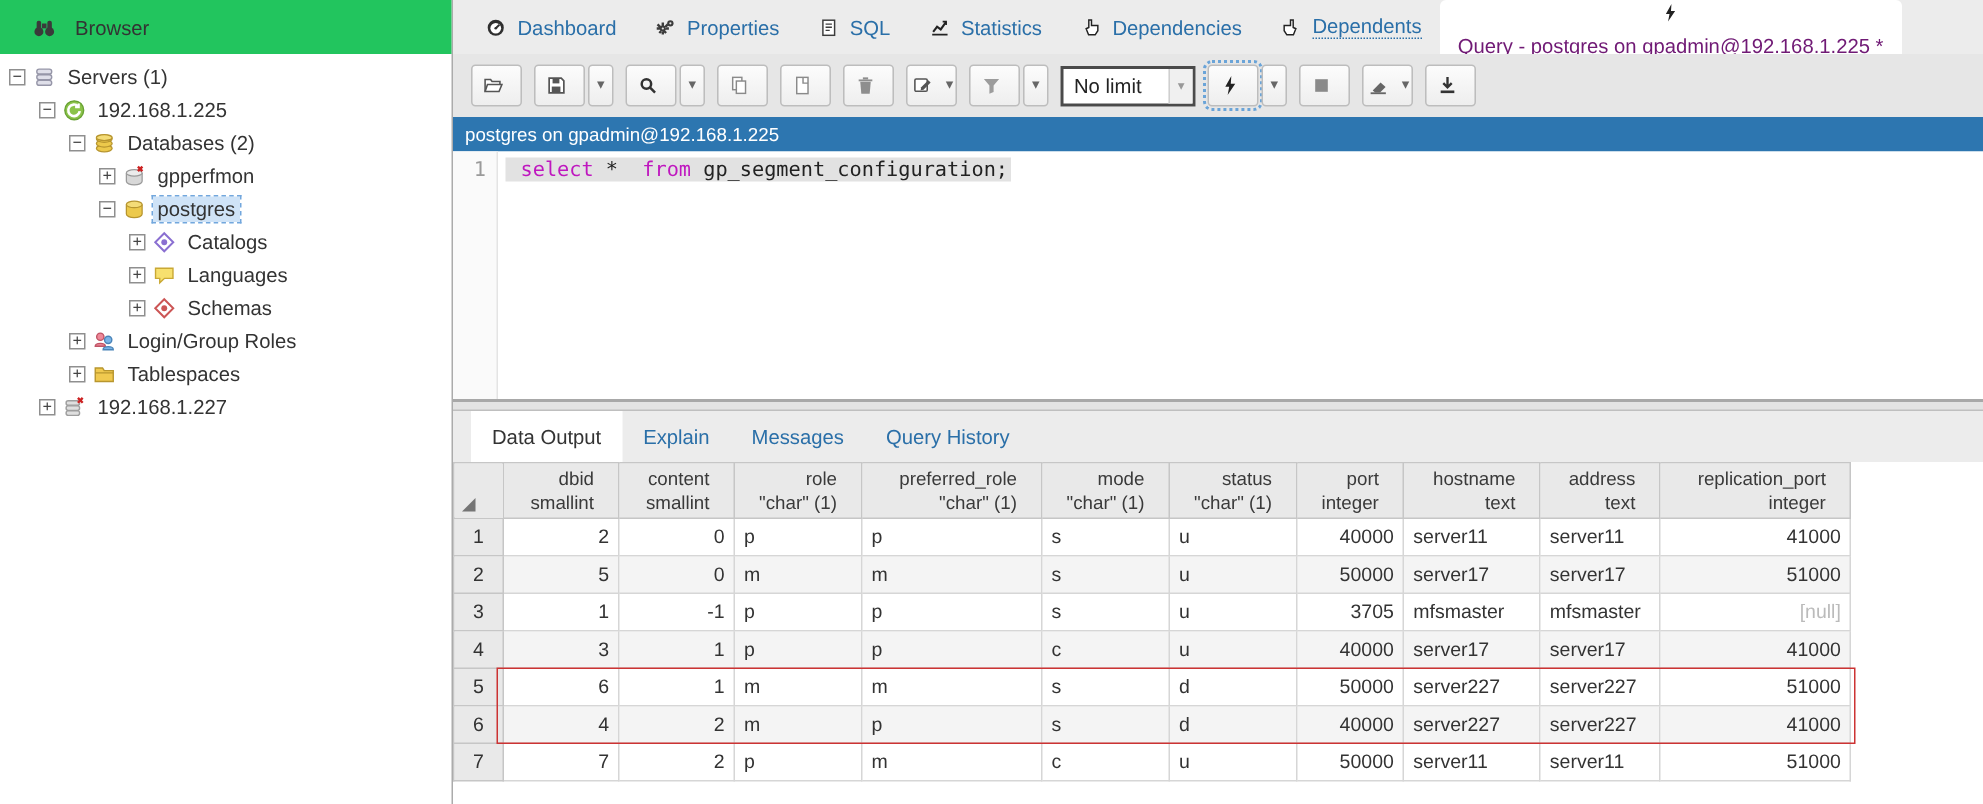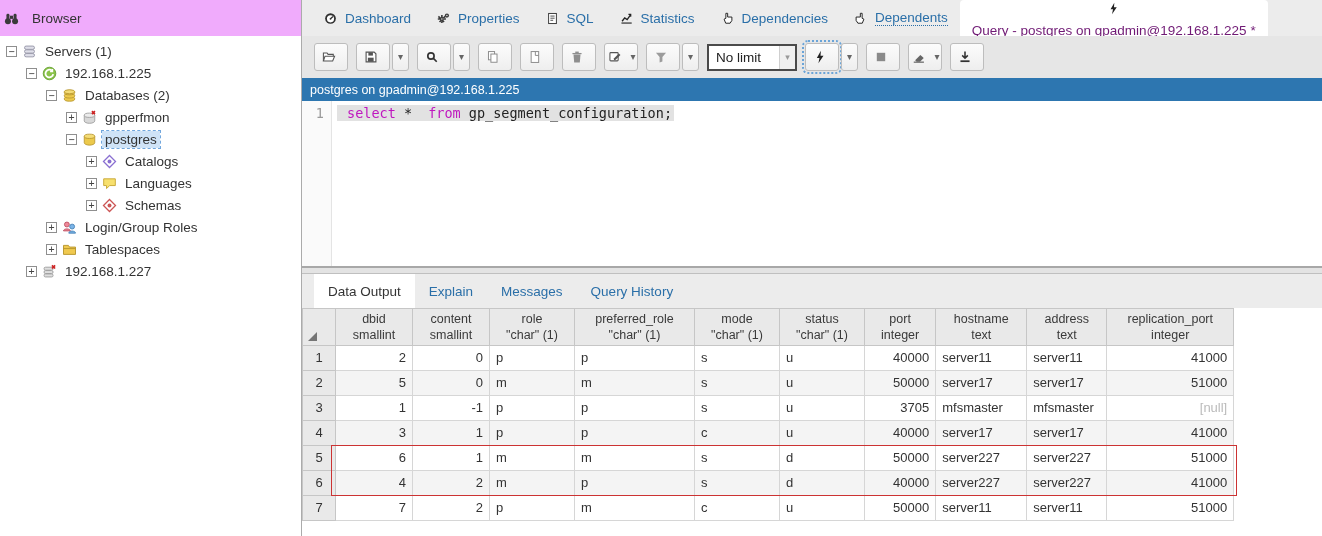--- a/index.html
+++ b/index.html
@@ -2,21 +2,21 @@
 <html><head>
 <meta charset="utf-8">
 <style>
   * { box-sizing: border-box; margin: 0; padding: 0; }
   html,body { width:1322px; height:536px; overflow:hidden; }
   body { font-family:"Liberation Sans", sans-serif; background:#fff; color:#333; font-size:13.5px; }
   .app { display:flex; width:100%; height:100%; }
 
   
   .sidebar { width:302px; flex:0 0 302px; border-right:1px solid #ababab; display:flex; flex-direction:column; background:#fff; }
-  .sidebar-header { height:36px; background:#f0abfc; display:flex; align-items:center; gap:8px; padding-left:3px; font-size:13.5px; color:#333; flex:0 0 36px; }
+  .sidebar-header { height:36px; background:#22c55e; display:flex; align-items:center; gap:8px; padding-left:21px; font-size:13.5px; color:#333; flex:0 0 36px; }
   .tree { flex:1; overflow:hidden; padding-top:4px; }
   .tree-item { height:22px; display:flex; align-items:center; white-space:nowrap; cursor:default; }
   .expander { width:11px; height:11px; flex:0 0 11px; border:1px solid #8f8f8f; background:#fff; color:#444; font-size:10px; line-height:9px; text-align:center; margin-right:4px; font-family:"DejaVu Sans Mono",monospace; }
   .ticon { width:17px; height:16px; display:inline-flex; align-items:center; justify-content:center; margin-right:4px; flex:0 0 17px; }
   .ticon svg { width:15px; height:15px; }
   .tree-label { padding:1px 3px; }
   .tree-item.selected .tree-label { background:#cfe3f7; outline:1px dashed #72a7dd; }
 
   
   .main { flex:1; display:flex; flex-direction:column; min-width:0; }
@@ -49,21 +49,21 @@
 
   .splitter { height:8px; flex:0 0 8px; background:#e3e3e3; border-top:2px solid #a8a8a8; border-bottom:1px solid #bfbfbf; cursor:row-resize; }
 
   .outtabs { height:34px; flex:0 0 34px; background:#ececec; display:flex; align-items:stretch; padding-left:12px; font-size:13.5px; }
   .outtab { display:flex; align-items:center; padding:0 14px; color:#2a6fa8; cursor:default; }
   .outtab.active { background:#fff; color:#333; }
 
   .gridwrap { flex:1; position:relative; background:#fff; overflow:hidden; }
   table.grid { border-collapse:collapse; table-layout:fixed; font-size:13px; color:#333; }
   .grid th, .grid td { border:1px solid #d6d6d6; overflow:hidden; white-space:nowrap; }
-  .grid thead th { background:#e9e9e9; border-color:#c6c6c6; font-weight:400; text-align:center; vertical-align:top; padding:2px 16px; }
+  .grid thead th { background:#e9e9e9; border-color:#c6c6c6; font-weight:400; text-align:right; vertical-align:top; padding:2px 16px; }
   .hdr-name, .hdr-type { font-size:12.5px; line-height:16px; color:#3a3a3a; }
   .grid tbody td { padding:3px 6px; line-height:18px; background:#fff; }
   .grid tbody td.rownum { background:#e9e9e9; border-color:#c6c6c6; text-align:center; cursor:default; }
   .grid tbody tr.stripe td.data { background:#f4f4f4; }
   .grid td.num { text-align:right; }
   .grid td .nullv { color:#bbb; }
   .corner-tri { position:absolute; left:5px; bottom:4px; width:0; height:0; border-left:9px solid transparent; border-bottom:9px solid #757575; }
   .corner-cell { position:relative; }
   .red-box { position:absolute; left:29px; top:137px; width:906px; height:51px; border:1px solid #cc3333; pointer-events:none; }
 </style>

